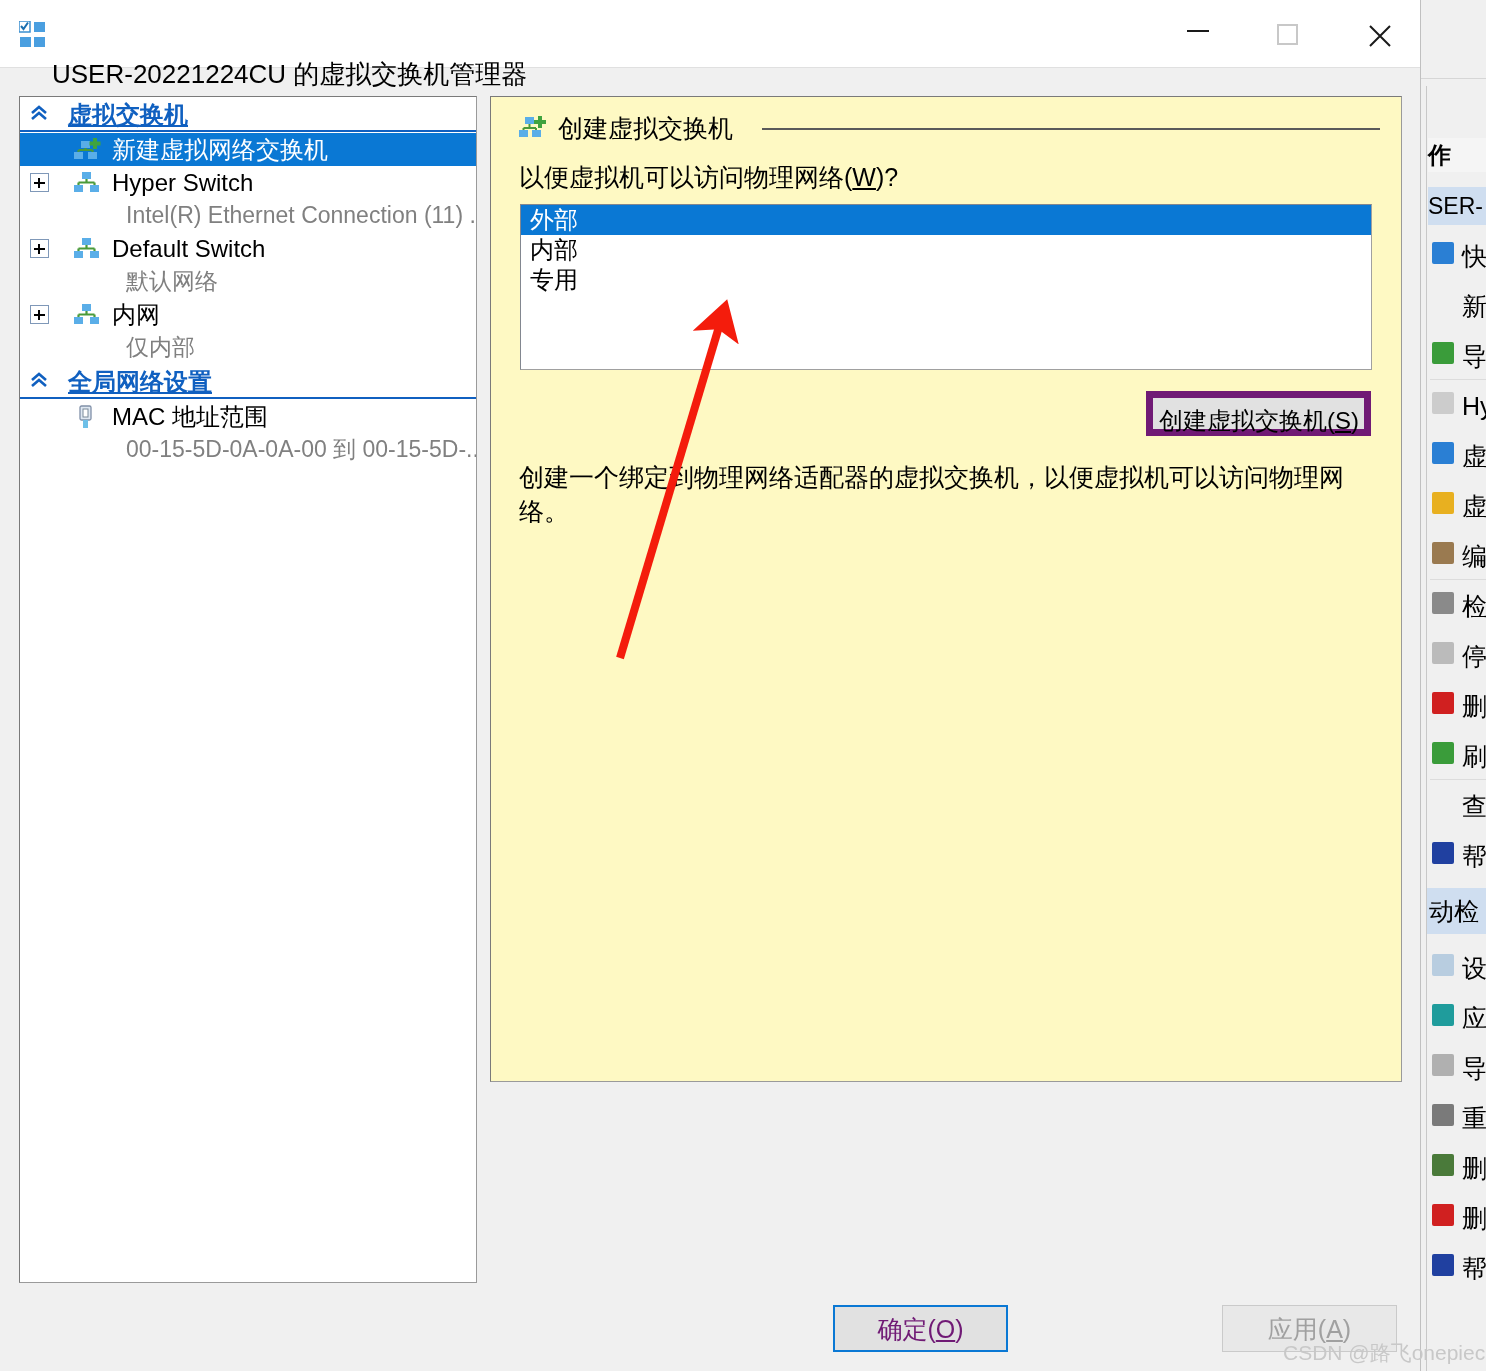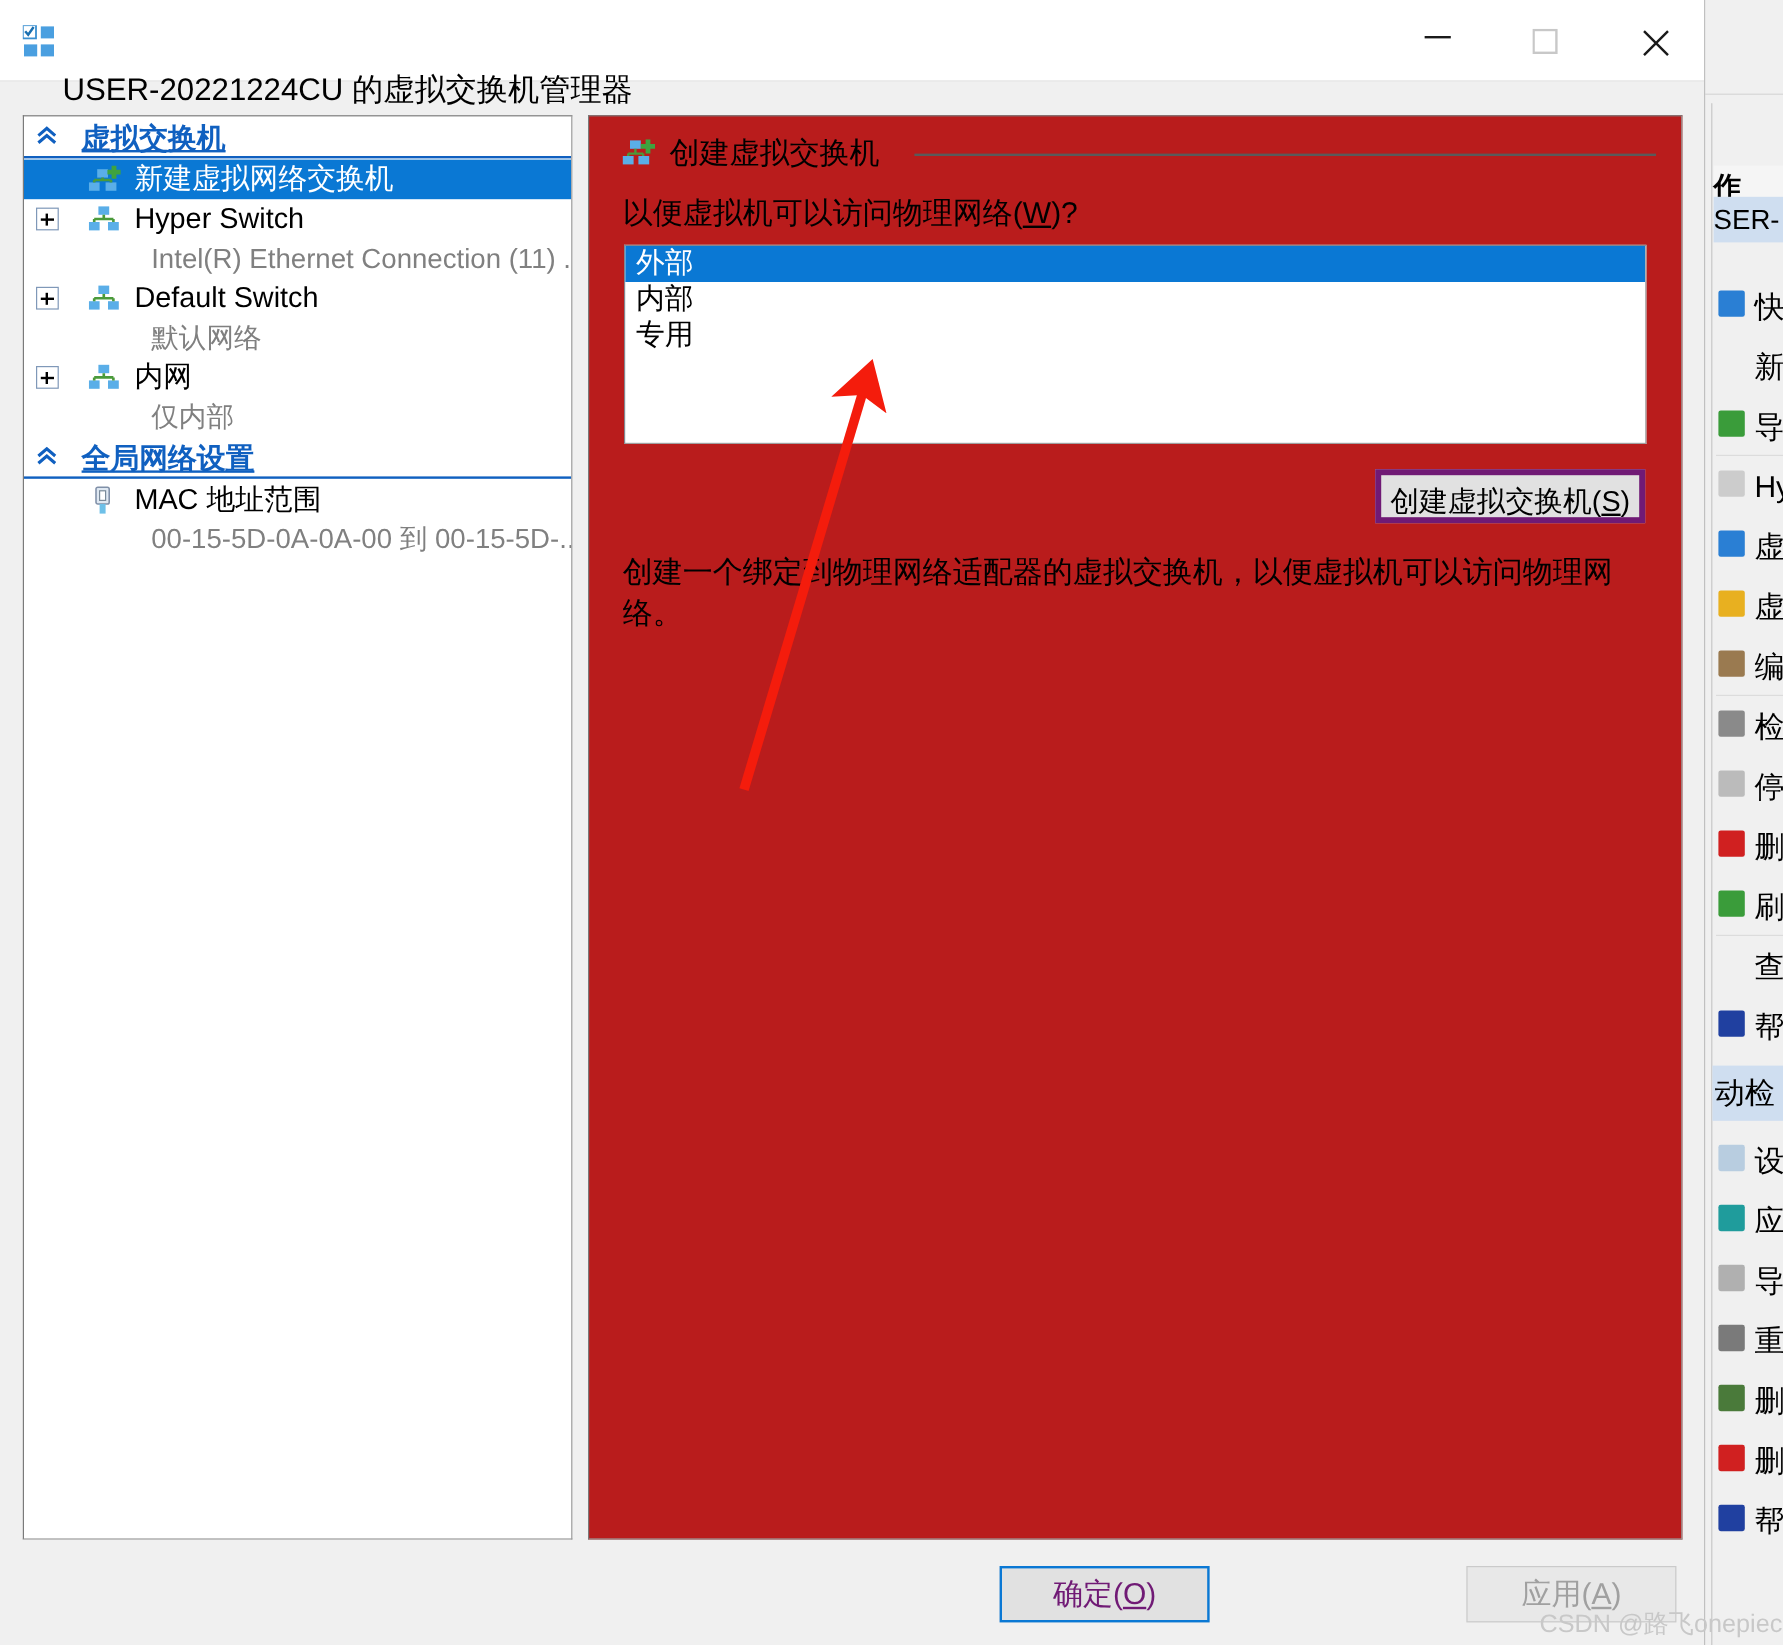--- a/index.html
+++ b/index.html
@@ -24,21 +24,21 @@
     position: absolute; left: 0; top: 78px; width: 74px; height: 1px;
     background: #d6d6d6;
   }
   #bg-window .bg-actions-header {
     position: absolute; left: 16px; top: 138px; width: 58px; height: 34px;
     background: #f5f5f5;
     font-size: 23px; font-weight: bold; color: #000;
     line-height: 34px; white-space: nowrap;
   }
   #bg-window .bg-sel-row {
-    position: absolute; left: 16px; top: 164px; width: 58px; height: 38px;
+    position: absolute; left: 16px; top: 187px; width: 58px; height: 38px;
     background: #cfdef0;
     font-size: 23px; color: #000; line-height: 38px; white-space: nowrap;
   }
   #bg-window .bg-vline {
     position: absolute; left: 14px; top: 86px; width: 1px; height: 1285px;
     background: #c8c8c8;
   }
   #bg-window .bg-item {
     position: absolute; left: 16px; width: 58px; height: 48px;
     white-space: nowrap; overflow: hidden;
@@ -147,22 +147,22 @@
     position: relative; height: 33px;
   }
   .tree-sub .slabel {
     position: absolute; left: 106px; top: 0; height: 33px; line-height: 33px;
     font-size: 23px; color: #808080; white-space: nowrap;
   }
 
   
   #content-panel {
     position: absolute; left: 490px; top: 96px;
-    width: 912px; height: 1187px;
-    background: #b91c1c;
+    width: 912px; height: 986px;
+    background: #fef9c3;
     border: 1px solid #9a9a9a;
     border-top-color: #7a7a7a; border-left-color: #7a7a7a;
     box-sizing: border-box;
   }
   #group-header {
     position: absolute; left: 27px; top: 14px; width: 862px; height: 34px;
   }
   #group-header .gh-icon { position: absolute; left: 0; top: 5px; width: 28px; height: 25px; }
   #group-header .gh-text {
     position: absolute; left: 40px; top: 0; height: 34px; line-height: 34px;
@@ -187,21 +187,21 @@
   }
   .list-opt {
     height: 30px; line-height: 30px; padding-left: 9px;
     font-size: 24px; color: #000; white-space: nowrap;
   }
   .list-opt.selected { background: #0a78d4; color: #ffffff; }
   #create-btn {
     position: absolute; left: 655px; top: 294px;
     width: 225px; height: 45px;
     background: #e1e1e1;
-    border: 5px solid #701a75;
+    border: 7px solid #701a75;
     box-sizing: border-box;
     font-size: 24px; color: #000;
     text-align: center; line-height: 43px;
     font-family: inherit;
     cursor: default; white-space: nowrap;
   }
   #create-btn u { text-decoration: underline; }
   #desc-text {
     position: absolute; left: 28px; top: 363px; width: 860px;
     font-size: 25px; color: #000; line-height: 34px;

